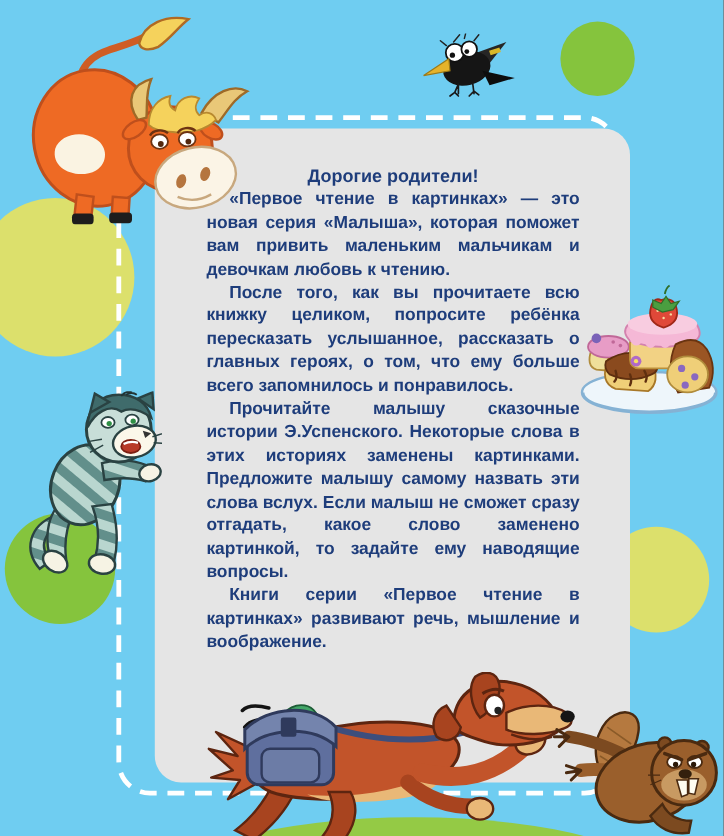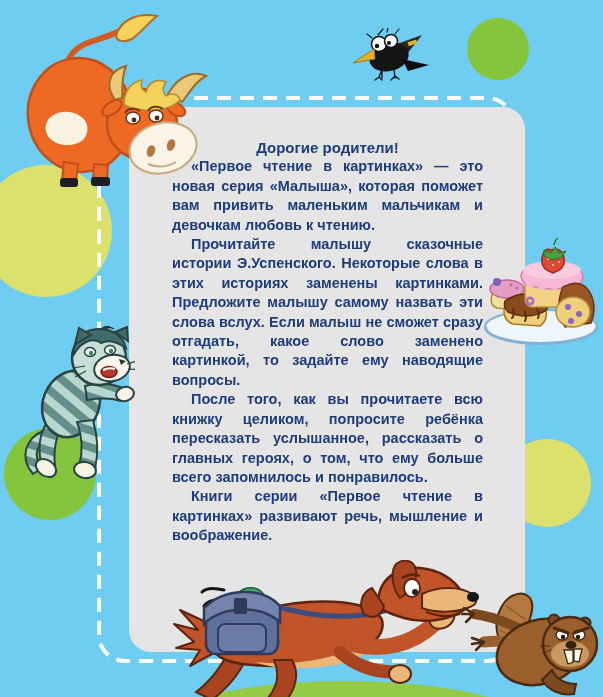--- a/index.html
+++ b/index.html
@@ -51,22 +51,22 @@
   <div class="circle c-olive-r"></div>
   <div class="hill"></div>
 
   <svg class="dashframe" width="422" height="571">
     <rect x="4" y="4" width="414" height="563" rx="26" fill="none" stroke="#ffffff" stroke-width="4" stroke-dasharray="14 9"></rect>
   </svg>
 
   <div class="card">
     <h1>Дорогие родители!</h1>
     <p>«Первое чтение в картинках» — это новая серия «Малыша», которая поможет вам привить маленьким мальчикам и девочкам любовь к чтению.</p>
+    <p>После того, как вы прочитаете всю книжку целиком, попросите ребёнка пересказать услышанное, рассказать о главных героях, о том, что ему больше всего запомнилось и понравилось.</p>
     <p>Прочитайте малышу сказочные истории Э.Успенского. Некоторые слова в этих историях заменены картинками. Предложите малышу самому назвать эти слова вслух. Если малыш не сможет сразу отгадать, какое слово заменено картинкой, то задайте ему наводящие вопросы.</p>
-    <p>После того, как вы прочитаете всю книжку целиком, попросите ребёнка пересказать услышанное, рассказать о главных героях, о том, что ему больше всего запомнилось и понравилось.</p>
     <p>Книги серии «Первое чтение в картинках» развивают речь, мышление и воображение.</p>
   </div>
 
   <svg class="illus" style="left:20px;top:12px" width="200" height="175" viewBox="0 0 200 175">
     <path d="M52,78 C38,52 52,36 70,30 C82,26 92,23 100,19" fill="none" stroke="#cf5d24" stroke-width="6" stroke-linecap="round"></path>
     <path d="M96,24 C100,8 118,0 137,4 C128,11 124,18 112,27 C103,31 97,29 96,24 Z" fill="#f5d25c" stroke="#b06a23" stroke-width="2"></path>
     <ellipse cx="60" cy="103" rx="52" ry="57" fill="#ee6a24" stroke="#bf4f1c" stroke-width="2.5" transform="rotate(-10 60 103)"></ellipse>
     <path d="M26,112 C30,100 48,96 60,104 C70,110 70,124 60,130 C46,138 22,130 26,112 Z" fill="#faf3e2"></path>
     <path d="M44,150 l14,2 -2,18 -14,-2 Z" fill="#ee6a24" stroke="#bf4f1c" stroke-width="2"></path>
     <rect x="40" y="166" width="18" height="9" rx="3" fill="#1d1d1d"></rect>

